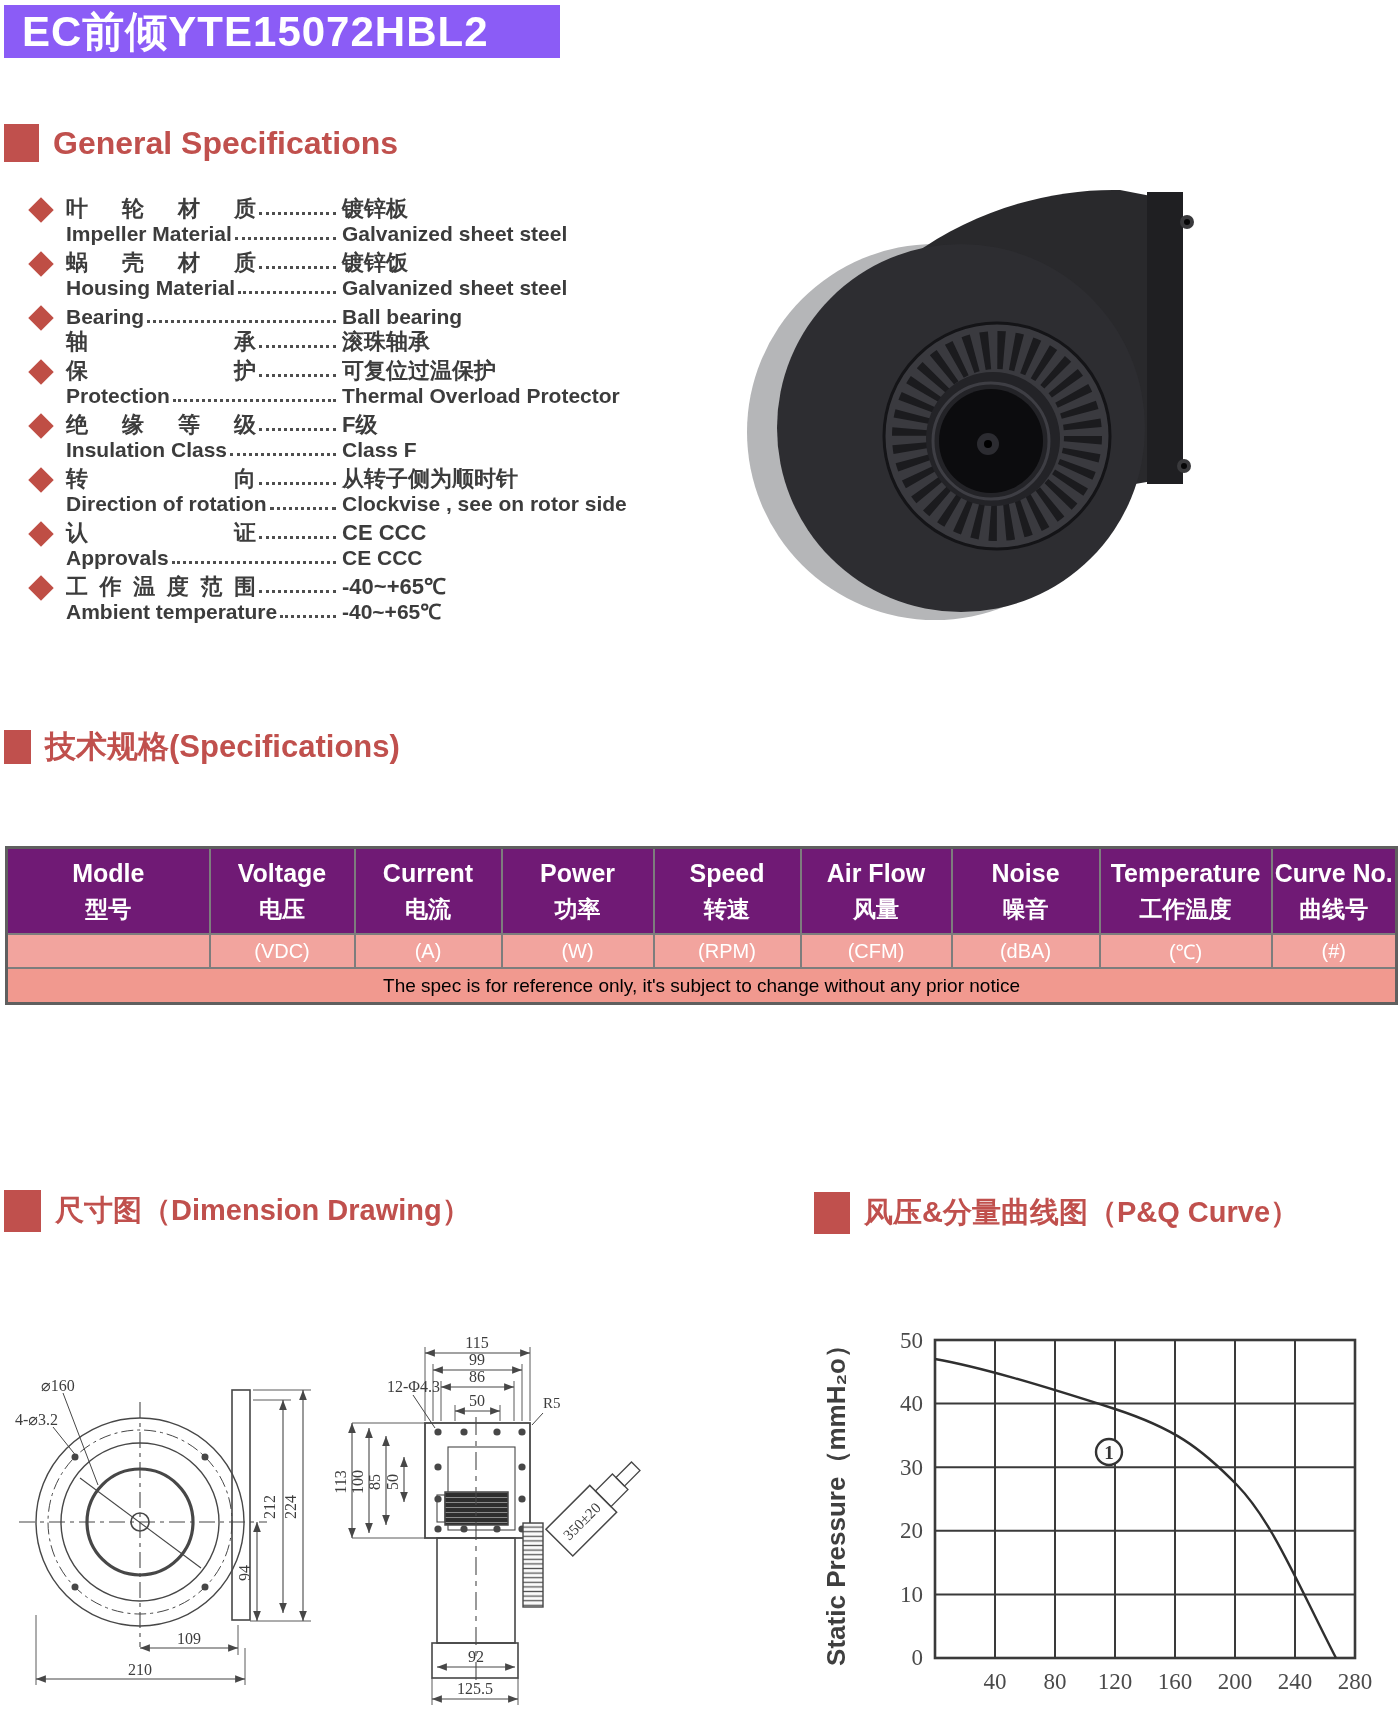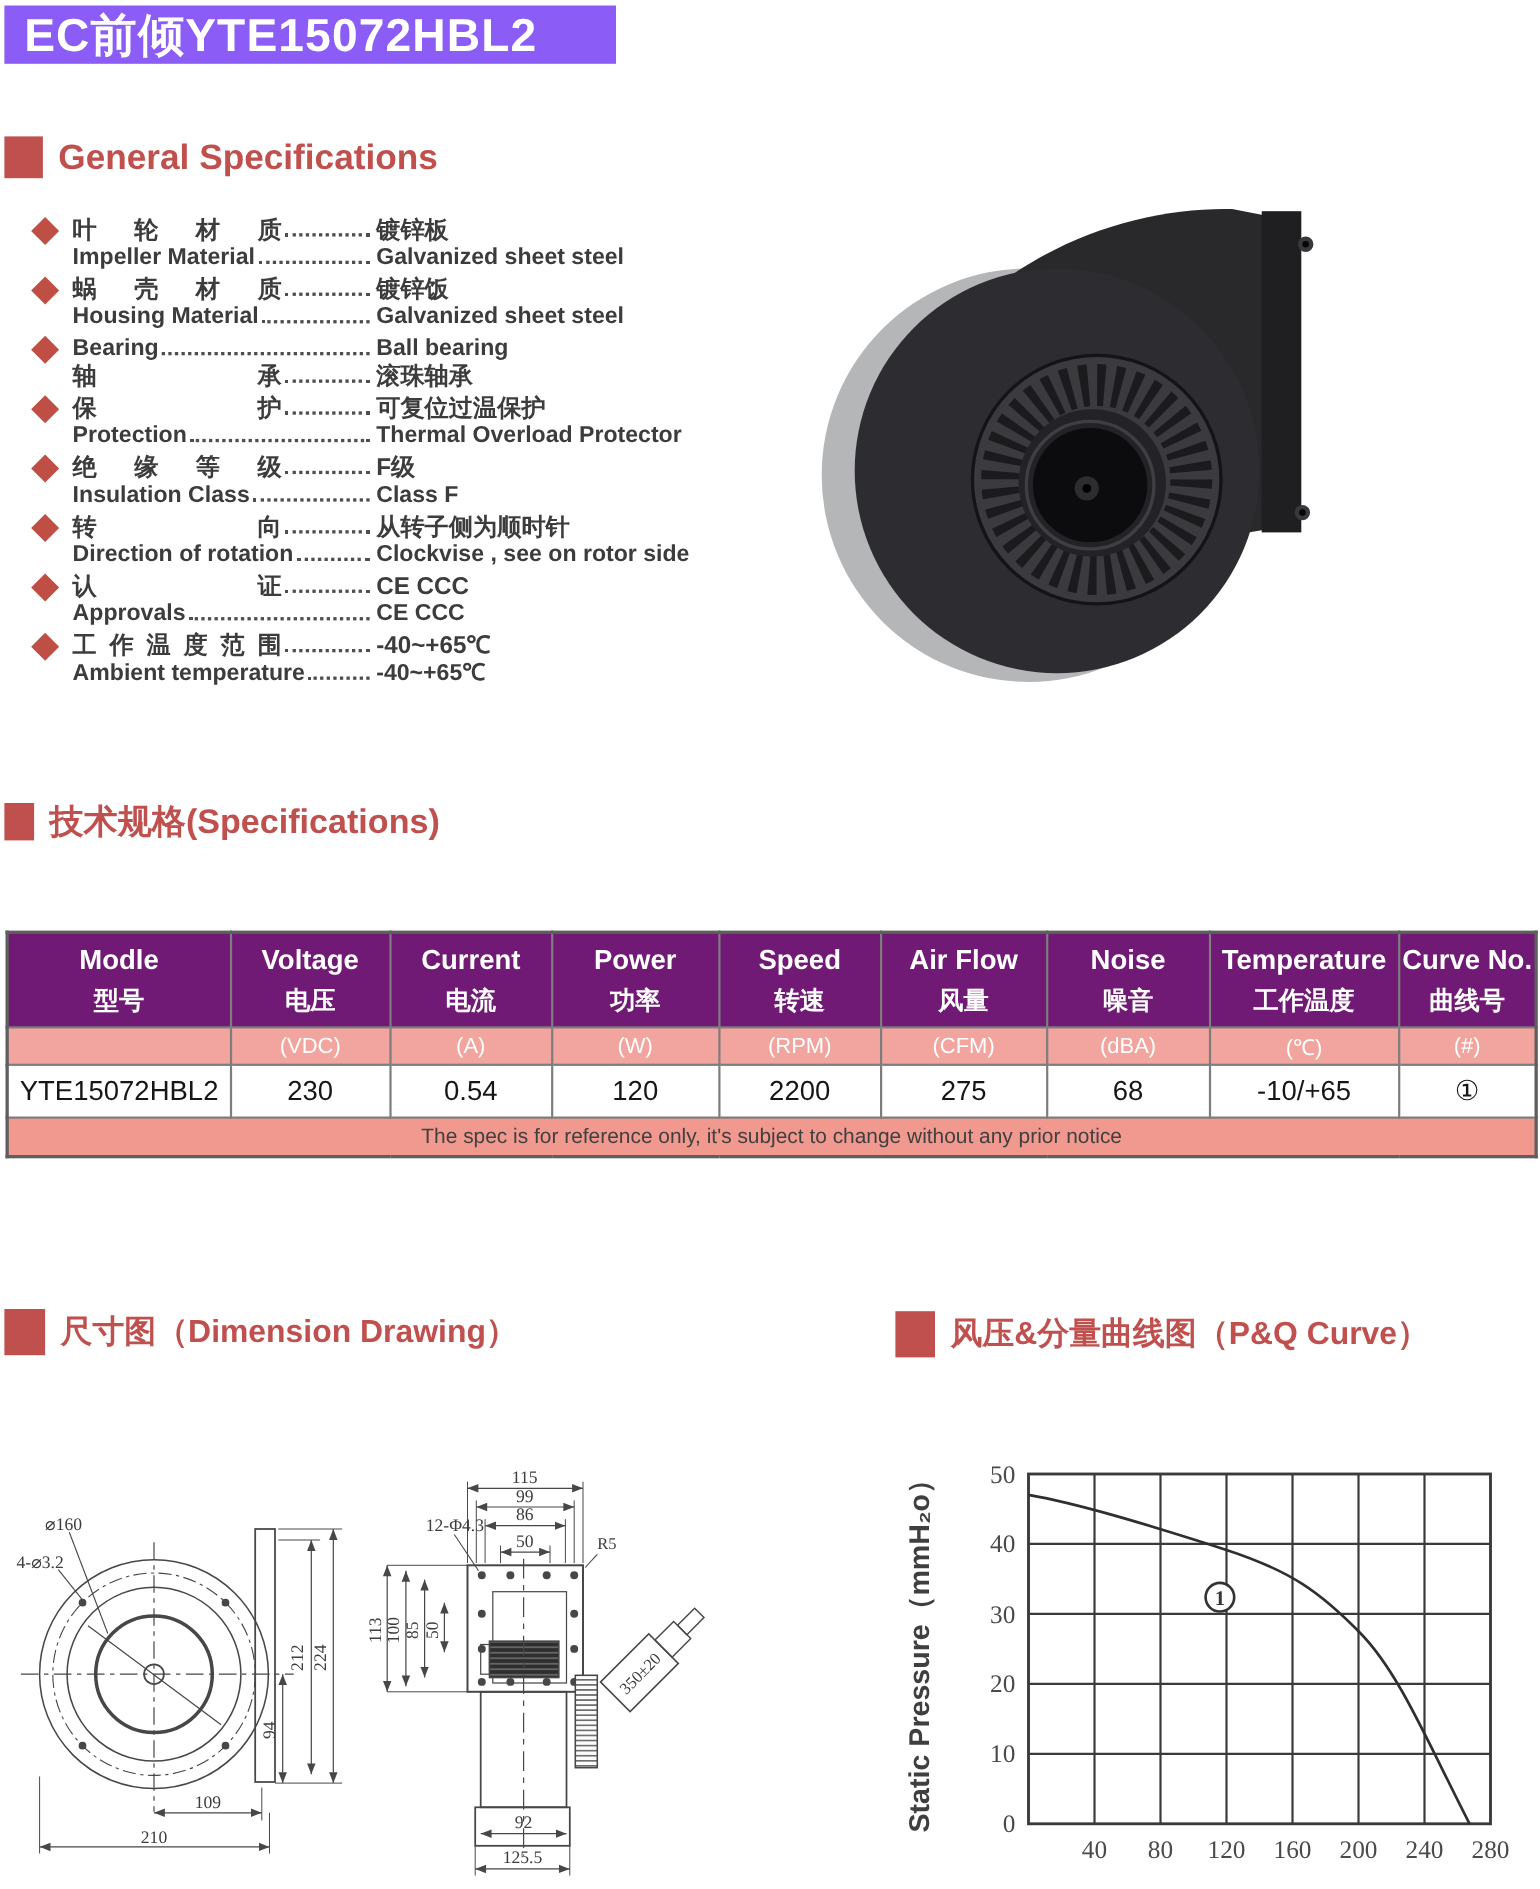--- a/index.html
+++ b/index.html
@@ -32,21 +32,21 @@
 
   
   table.spec-table{position:absolute;left:5px;top:846px;width:1390px;
     border-collapse:collapse;table-layout:fixed;border:3px solid #5f5f5f;}
   .spec-table th,.spec-table td{border:2px solid #7d7d7d;text-align:center;vertical-align:middle;padding:0;}
   .row-head th{background:#701a75;color:#fff;height:84px;font-weight:700;}
   .row-head .en{font-size:25px;line-height:30px;}
   .row-head .zh{font-size:23px;line-height:30px;margin-top:6px;}
   .row-units td{background:#f2a49e;color:#fff;font-size:20px;height:32px;font-weight:400;}
   .row-data td{background:#fff;color:#161616;font-size:25px;height:46px;font-weight:500;}
-  .row-note td{background:#f1998f;color:#404040;font-size:19px;height:33px;font-weight:400;}
+  .row-note td{background:#f1998f;color:#000000;font-size:19px;height:33px;font-weight:400;}
 
   .abs{position:absolute;}
   svg text{stroke:none;}
 </style>
 </head>
 <body>
 
 <div class="canvas">
 
   <div class="title-banner">EC前倾YTE15072HBL2</div>
@@ -281,31 +281,20 @@
     <tr class="row-units">
       <td></td>
       <td>(VDC)</td>
       <td>(A)</td>
       <td>(W)</td>
       <td>(RPM)</td>
       <td>(CFM)</td>
       <td>(dBA)</td>
       <td>(℃)</td>
       <td>(#)</td>
-    </tr>
-    <tr class="row-data">
-      <td>YTE15072HBL2</td>
-      <td>230</td>
-      <td>0.54</td>
-      <td>120</td>
-      <td>2200</td>
-      <td>275</td>
-      <td>68</td>
-      <td>-10/+65</td>
-      <td>①</td>
     </tr>
     <tr class="row-note">
       <td colspan="9">The spec is for reference only, it's subject to change without any prior notice</td>
     </tr>
   </tbody>
     </table>
 
   <div class="sec-head" style="left:814px;top:1192px;">
     <span class="sec-sq" style="width:36px;height:42px;"></span>
     <span class="sec-txt" style="font-size:29px;">风压&amp;分量曲线图（P&amp;Q Curve）</span>

